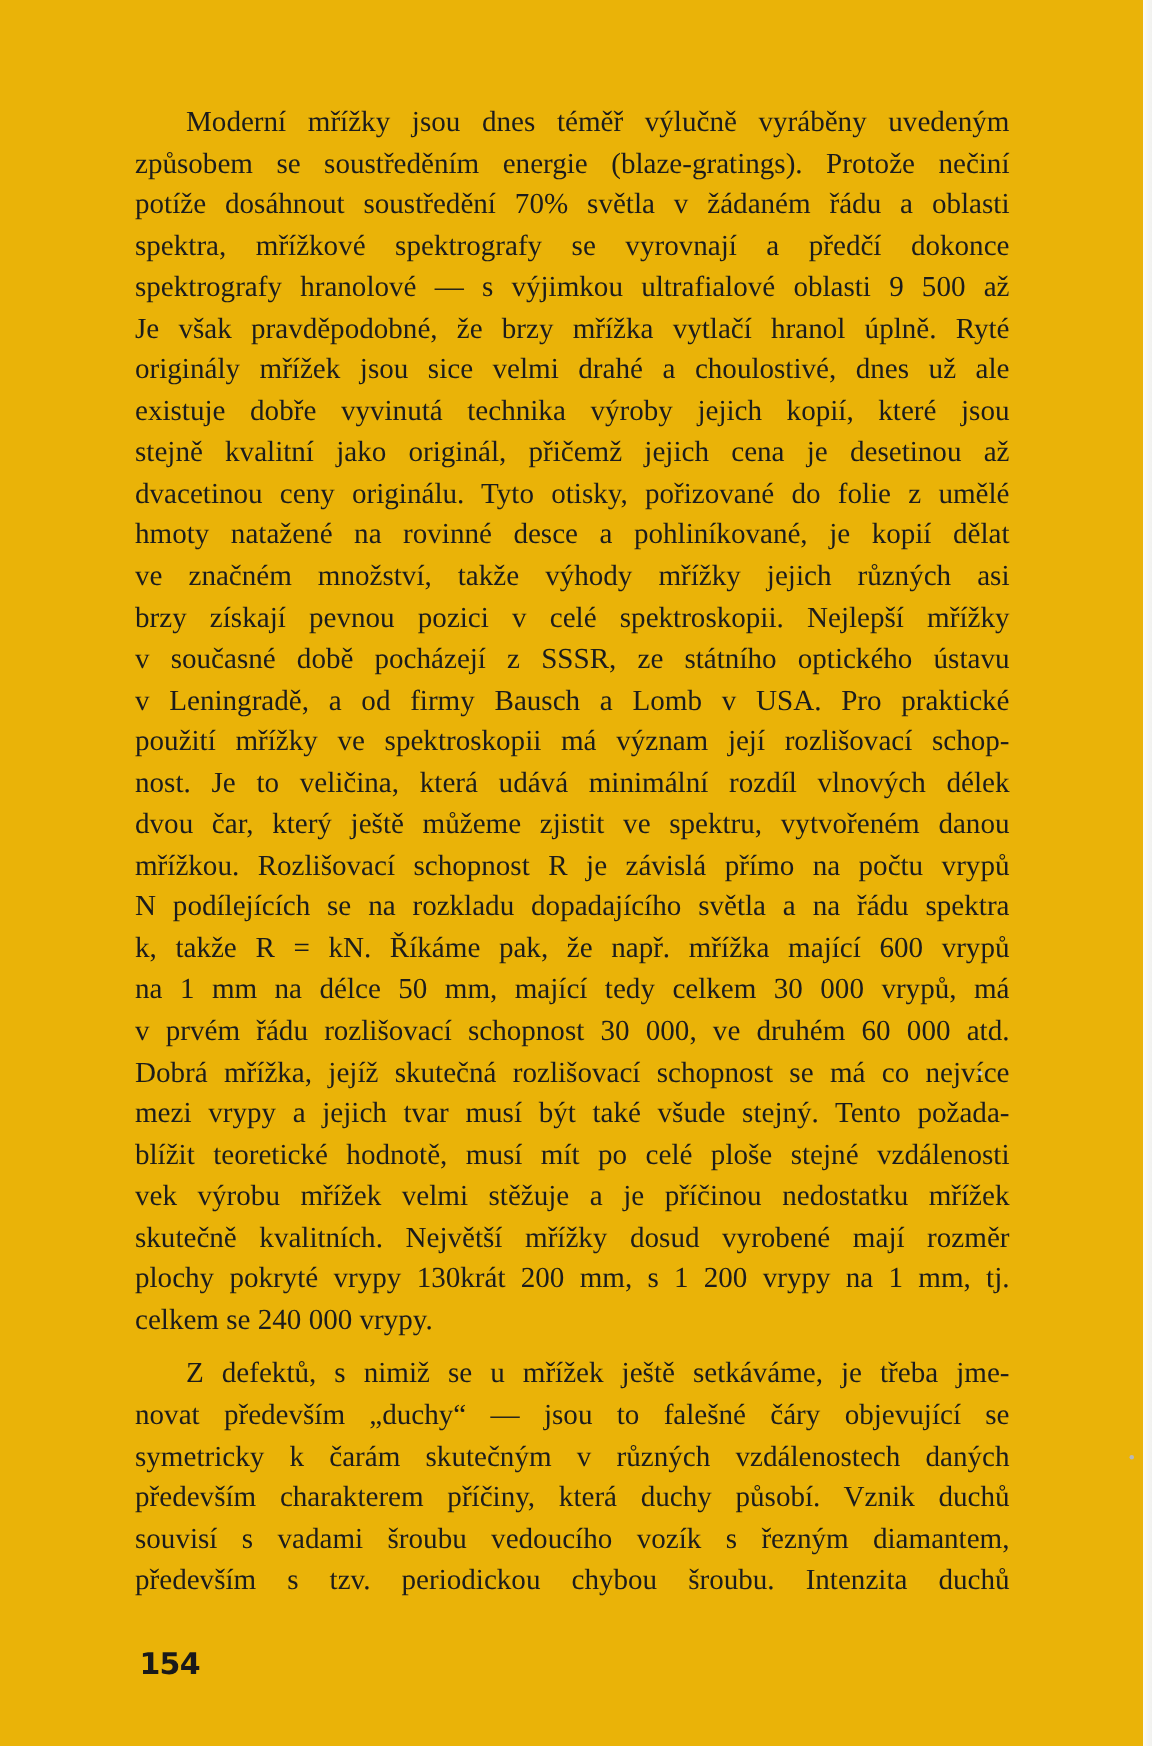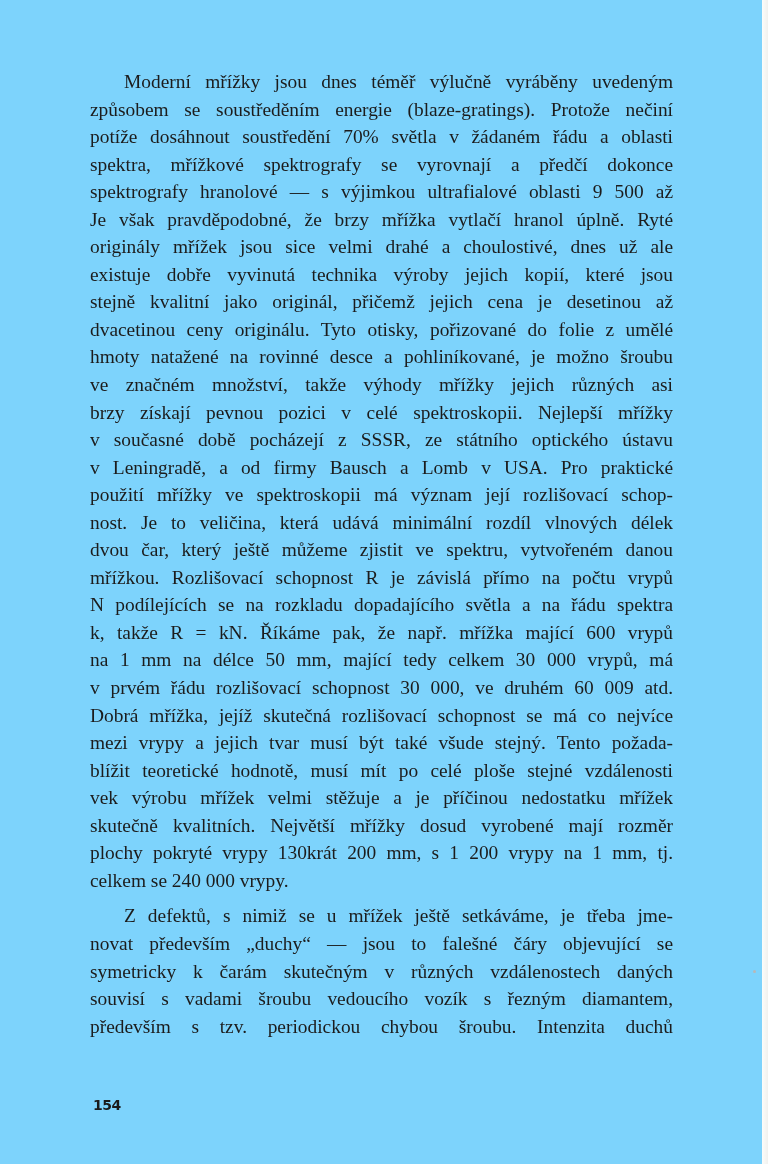--- a/index.html
+++ b/index.html
@@ -3,21 +3,21 @@
 <meta charset="utf-8">
 <style>
   html, body { margin: 0; padding: 0; }
   body {
     width: 768px; height: 1164px; overflow: hidden;
     background: #fbfbf9;
     position: relative;
   }
   .page {
     position: absolute; left: 0; top: 0; width: 768px; height: 1164px;
-    background: #7dd3fc;
+    background: #eab308;
   }
   .text-block {
     position: absolute;
     left: 90px;
     top: 68px;
     width: 583px;
     font-family: "Liberation Serif", "DejaVu Serif", serif;
     font-size: 19.4px;
     color: #1c1c1c;
   }
@@ -31,21 +31,21 @@
   }
   .line.last { text-align-last: left; }
   .line.indent { padding-left: 34px; }
   .para-gap { height: 8px; }
   .page-number {
     position: absolute;
     left: 93px;
     top: 1097px;
     font-family: "DejaVu Sans", "Liberation Sans", sans-serif;
     font-weight: bold;
-    font-size: 14px;
+    font-size: 20px;
     color: #1a1a1a;
     letter-spacing: -0.5px;
   }
   .right-edge {
     position: absolute; right: 0; top: 0; width: 6px; height: 1164px;
     background: linear-gradient(to right, #fcfcfa, #f1f1ee);
   }
   .speck { position: absolute; width: 3px; height: 3px; border-radius: 50%; background: #b8b8b8; }
 </style>
 </head>
@@ -58,47 +58,48 @@
       <div class="line indent">Moderní mřížky jsou dnes téměř výlučně vyráběny uvedeným</div>
       <div class="line">způsobem se soustředěním energie (blaze-gratings). Protože nečiní</div>
       <div class="line">potíže dosáhnout soustředění 70% světla v žádaném řádu a oblasti</div>
       <div class="line">spektra, mřížkové spektrografy se vyrovnají a předčí dokonce</div>
       <div class="line">spektrografy hranolové — s výjimkou ultrafialové oblasti 9 500 až</div>
       <div class="line">Je však pravděpodobné, že brzy mřížka vytlačí hranol úplně. Ryté</div>
       <div class="line">originály mřížek jsou sice velmi drahé a choulostivé, dnes už ale</div>
       <div class="line">existuje dobře vyvinutá technika výroby jejich kopií, které jsou</div>
       <div class="line">stejně kvalitní jako originál, přičemž jejich cena je desetinou až</div>
       <div class="line">dvacetinou ceny originálu. Tyto otisky, pořizované do folie z umělé</div>
-      <div class="line">hmoty natažené na rovinné desce a pohliníkované, je možno šroubu</div>
+      <div class="line">hmoty natažené na rovinné desce a pohliníkované, je kopií dělat</div>
       <div class="line">ve značném množství, takže výhody mřížky jejich různých asi</div>
       <div class="line">brzy získají pevnou pozici v celé spektroskopii. Nejlepší mřížky</div>
       <div class="line">v současné době pocházejí z SSSR, ze státního optického ústavu</div>
       <div class="line">v Leningradě, a od firmy Bausch a Lomb v USA. Pro praktické</div>
       <div class="line">použití mřížky ve spektroskopii má význam její rozlišovací schop-</div>
       <div class="line">nost. Je to veličina, která udává minimální rozdíl vlnových délek</div>
       <div class="line">dvou čar, který ještě můžeme zjistit ve spektru, vytvořeném danou</div>
       <div class="line">mřížkou. Rozlišovací schopnost R je závislá přímo na počtu vrypů</div>
       <div class="line">N podílejících se na rozkladu dopadajícího světla a na řádu spektra</div>
       <div class="line">k, takže R = kN. Říkáme pak, že např. mřížka mající 600 vrypů</div>
       <div class="line">na 1 mm na délce 50 mm, mající tedy celkem 30 000 vrypů, má</div>
-      <div class="line">v prvém řádu rozlišovací schopnost 30 000, ve druhém 60 009 atd.</div>
+      <div class="line">v prvém řádu rozlišovací schopnost 30 000, ve druhém 60 000 atd.</div>
       <div class="line">Dobrá mřížka, jejíž skutečná rozlišovací schopnost se má co nejvíce</div>
       <div class="line">mezi vrypy a jejich tvar musí být také všude stejný. Tento požada-</div>
       <div class="line">blížit teoretické hodnotě, musí mít po celé ploše stejné vzdálenosti</div>
       <div class="line">vek výrobu mřížek velmi stěžuje a je příčinou nedostatku mřížek</div>
       <div class="line">skutečně kvalitních. Největší mřížky dosud vyrobené mají rozměr</div>
       <div class="line">plochy pokryté vrypy 130krát 200 mm, s 1 200 vrypy na 1 mm, tj.</div>
       <div class="line last">celkem se 240 000 vrypy.</div>
     </div>
     <div class="para-gap"></div>
 
     <div>
       <div class="line indent">Z defektů, s nimiž se u mřížek ještě setkáváme, je třeba jme-</div>
       <div class="line">novat především „duchy“ — jsou to falešné čáry objevující se</div>
       <div class="line">symetricky k čarám skutečným v různých vzdálenostech daných</div>
+      <div class="line">především charakterem příčiny, která duchy působí. Vznik duchů</div>
       <div class="line">souvisí s vadami šroubu vedoucího vozík s řezným diamantem,</div>
       <div class="line">především s tzv. periodickou chybou šroubu. Intenzita duchů</div>
     </div>
   </div>
 
   <div class="page-number">154</div>
 
   <div class="right-edge"></div>
   <div class="speck" style="left:753px; top:970px;"></div>
   <div class="speck" style="left:652px; top:714px; background:#cfcfcf;"></div>

